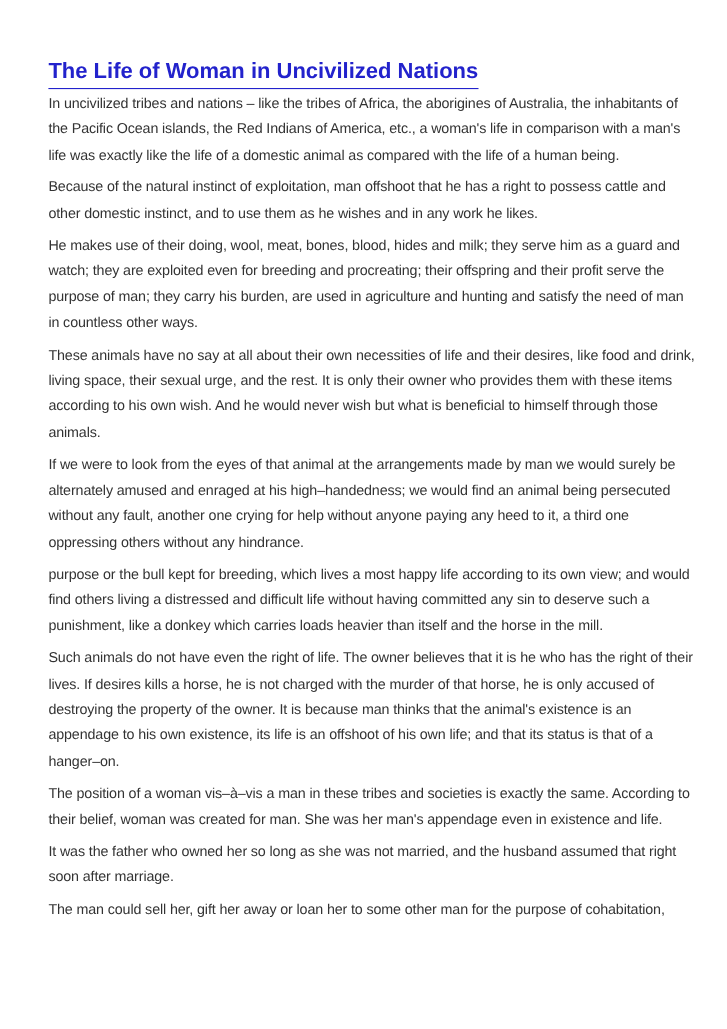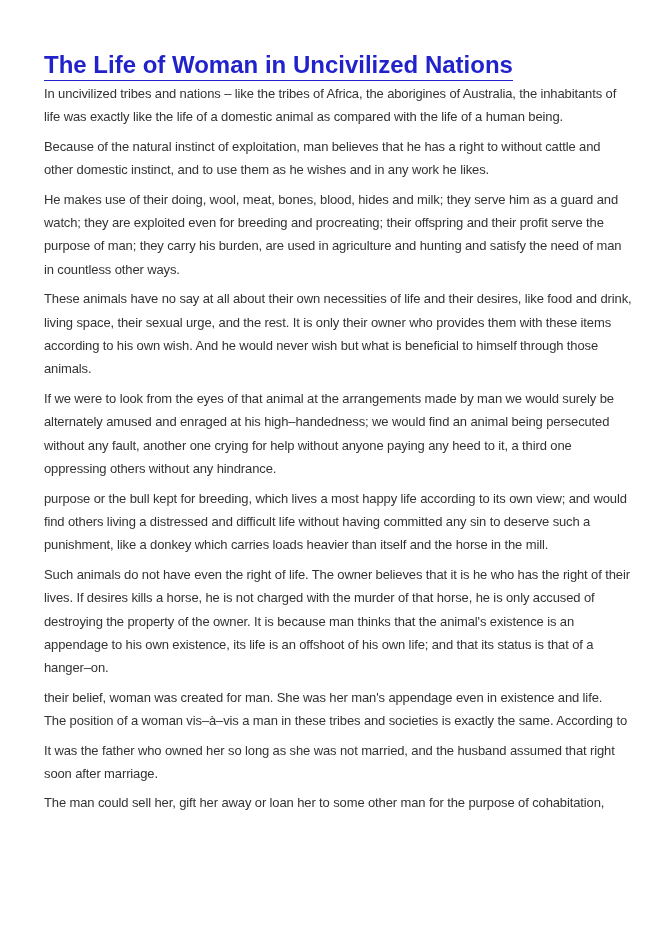--- a/index.html
+++ b/index.html
@@ -20,21 +20,21 @@
     top: 0;
     width: 661px;
     height: 935px;
     background: #ffffff;
   }
   .doc-title {
     position: absolute;
     left: 44px;
     top: 53px;
     margin: 0;
-    font-size: 24px;
+    font-size: 20px;
     font-weight: bold;
     line-height: 24px;
     letter-spacing: 0px;
     white-space: nowrap;
   }
   .doc-title .title-text {
     display: inline-block;
     padding-bottom: 3px;
     border-bottom: 1.5px solid #2222cc;
   }
@@ -60,24 +60,25 @@
 
 <div class="page">
 
   <h1 class="doc-title">
     <span class="title-text" style="color: rgb(34, 34, 204); border-bottom-color: rgb(34, 34, 204);">The Life of Woman in Uncivilized Nations</span>
   </h1>
 
   <div class="doc-body" style="color: rgb(51, 51, 51);">
       <div class="paragraph">
         <div class="text-line">In uncivilized tribes and nations – like the tribes of Africa, the aborigines of Australia, the inhabitants of</div>
+        <div class="text-line">the Pacific Ocean islands, the Red Indians of America, etc., a woman's life in comparison with a man's</div>
         <div class="text-line">life was exactly like the life of a domestic animal as compared with the life of a human being.</div>
       </div>
       <div class="paragraph">
-        <div class="text-line">Because of the natural instinct of exploitation, man believes that he has a right to without cattle and</div>
+        <div class="text-line">Because of the natural instinct of exploitation, man offshoot that he has a right to possess cattle and</div>
         <div class="text-line">other domestic instinct, and to use them as he wishes and in any work he likes.</div>
       </div>
       <div class="paragraph">
         <div class="text-line">He makes use of their doing, wool, meat, bones, blood, hides and milk; they serve him as a guard and</div>
         <div class="text-line">watch; they are exploited even for breeding and procreating; their offspring and their profit serve the</div>
         <div class="text-line">purpose of man; they carry his burden, are used in agriculture and hunting and satisfy the need of man</div>
         <div class="text-line">in countless other ways.</div>
       </div>
       <div class="paragraph">
         <div class="text-line">These animals have no say at all about their own necessities of life and their desires, like food and drink,</div>
@@ -97,22 +98,22 @@
         <div class="text-line">punishment, like a donkey which carries loads heavier than itself and the horse in the mill.</div>
       </div>
       <div class="paragraph">
         <div class="text-line">Such animals do not have even the right of life. The owner believes that it is he who has the right of their</div>
         <div class="text-line">lives. If desires kills a horse, he is not charged with the murder of that horse, he is only accused of</div>
         <div class="text-line">destroying the property of the owner. It is because man thinks that the animal's existence is an</div>
         <div class="text-line">appendage to his own existence, its life is an offshoot of his own life; and that its status is that of a</div>
         <div class="text-line">hanger–on.</div>
       </div>
       <div class="paragraph">
+        <div class="text-line">The position of a woman vis–à–vis a man in these tribes and societies is exactly the same. According to</div>
         <div class="text-line">their belief, woman was created for man. She was her man's appendage even in existence and life.</div>
-        <div class="text-line">The position of a woman vis–à–vis a man in these tribes and societies is exactly the same. According to</div>
       </div>
       <div class="paragraph">
         <div class="text-line">It was the father who owned her so long as she was not married, and the husband assumed that right</div>
         <div class="text-line">soon after marriage.</div>
       </div>
       <div class="paragraph">
         <div class="text-line">The man could sell her, gift her away or loan her to some other man for the purpose of cohabitation,</div>
       </div>
     </div>
 

